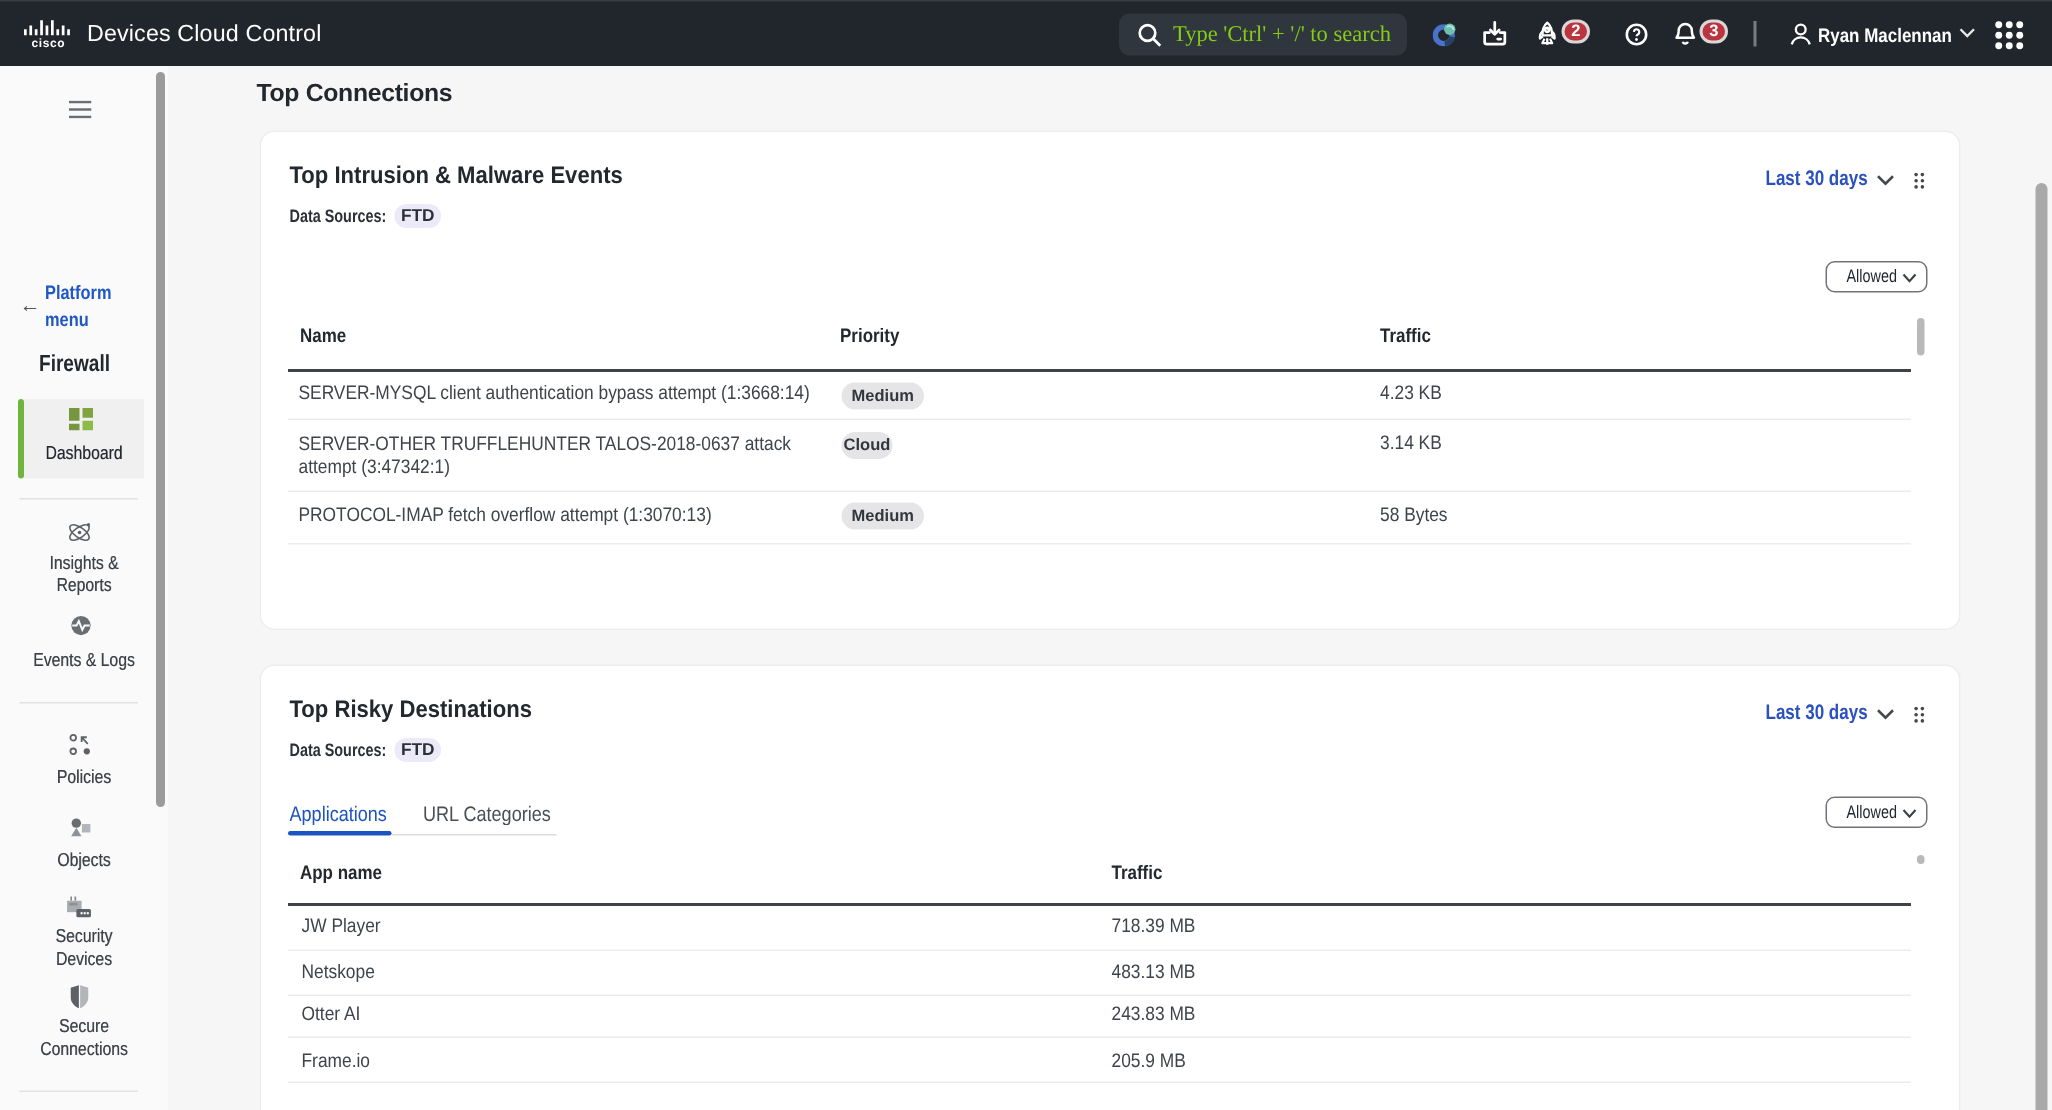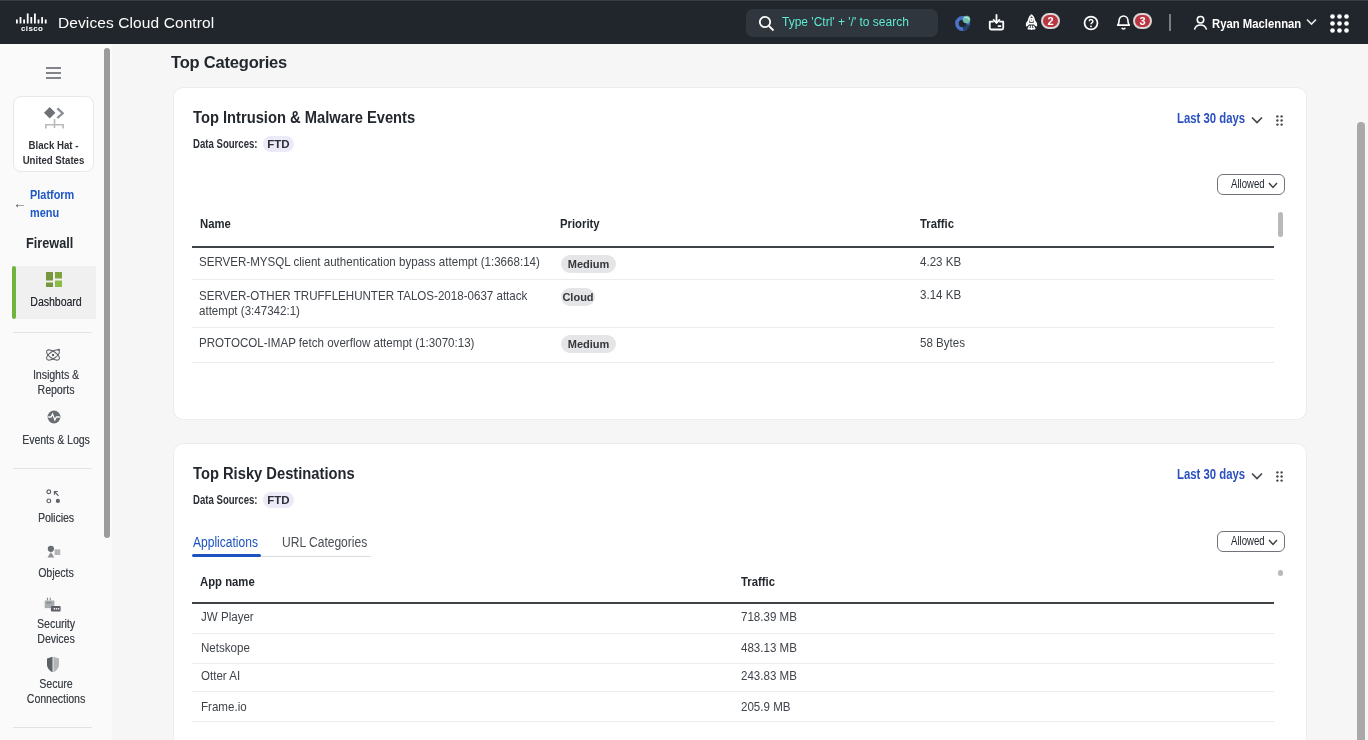--- a/index.html
+++ b/index.html
@@ -4,21 +4,21 @@
 <style>
   * { margin:0; padding:0; box-sizing:border-box; }
   html,body { width:1368px; height:740px; overflow:hidden; font-family:"Liberation Sans", sans-serif; background:#f6f6f6; }
   .abs { position:absolute; }
 
   
   #hdr { position:absolute; left:0; top:0; width:1368px; height:44px; background:#21262c; border-top:1px solid #373d44; }
   #hdr svg { display:block; }
   #brand { position:absolute; left:58px; top:13px; font-size:15.5px; color:#fdfdfd; letter-spacing:.1px; }
   #search { position:absolute; left:746px; top:8px; width:192px; height:28px; background:#30363d; border-radius:7px; }
-  #search .ph { position:absolute; left:36px; top:6px; font-size:12px; color:#5eead4; }
+  #search .ph { position:absolute; left:36px; top:6px; font-size:15px; color:#84cc16;font-family:Liberation Serif, serif; }
   .badge { position:absolute; top:12px; height:16px; width:19px; background:#b93540; border:2px solid #ddd6d6; border-radius:9px; color:#fff; font-size:11px; font-weight:bold; text-align:center; line-height:12.5px; }
   #uname { position:absolute; left:1212px; top:15px; font-size:13px; font-weight:bold; color:#fff; transform:scaleX(.87); transform-origin:left; white-space:nowrap; }
   #hsep { position:absolute; left:1169px; top:13px; width:1.5px; height:17px; background:#777c82; }
 
   
   #side { position:absolute; left:0; top:44px; width:112px; height:696px; background:#fafafa; }
   #sbar { position:absolute; left:104px; top:4px; width:6px; height:490px; background:#999b9d; border-radius:3px; }
   .sdiv { position:absolute; left:13px; width:79px; height:1px; background:#e2e2e2; }
   #bhcard { position:absolute; left:13px; top:52px; width:81px; height:76px; background:#fff; border:1px solid #e8e8e8; border-radius:8px; }
   #bhcard .t { position:absolute; top:41px; width:100%; text-align:center; font-size:11.5px; font-weight:bold; color:#2f3338; line-height:14.5px; transform:scaleX(.84); }
@@ -148,28 +148,20 @@
 </div>
 
 <div id="side">
 
   <svg class="abs" style="left:46px;top:23px" width="15" height="12" viewBox="0 0 15 12" stroke="#6b6f74" stroke-width="1.7">
       <line x1="0" y1="1" x2="15" y2="1"></line>
       <line x1="0" y1="6" x2="15" y2="6"></line>
       <line x1="0" y1="11" x2="15" y2="11"></line>
     </svg>
 
-  <div id="bhcard">
-    <svg class="abs" style="left:29px;top:10px" width="23" height="23" viewBox="0 0 24 24">
-      <rect x="2.8" y="1.8" width="8.4" height="8.4" transform="rotate(45 7 6)" fill="#6e7277"></rect>
-      <path d="M15 1.5 L20.5 6.5 L15 11.5" fill="none" stroke="#8a8d91" stroke-width="2.4"></path>
-      <path d="M3 22.5 v-4 h18 v4 M12 12.5 v9.5 M8.5 18.5 h7" fill="none" stroke="#b9babc" stroke-width="1.7"></path>
-    </svg>
-    <div class="t">Black Hat -<br>United States</div>
-  </div>
 
   <div id="parrow">←</div>
   <div id="pmenu">Platform<br>menu</div>
   <div id="fwall">Firewall</div>
 
   <div id="dashsel"></div>
   <div id="dashbar"></div>
   <svg class="abs" style="left:46px;top:228px" width="16" height="15" viewBox="0 0 16 15">
     <rect x="0" y="0" width="7" height="8.5" fill="#76973f"></rect>
     <rect x="0" y="10.5" width="7" height="4.5" fill="#76973f"></rect>
@@ -224,21 +216,21 @@
     <path d="M6.5 0 L0 2 v7 c0 4 3 7.5 6.5 9 Z" fill="#5d6167"></path>
     <path d="M7.5 0 L14 2 v7 c0 4-3 7.5-6.5 9 Z" fill="#b3b5b8"></path>
   </svg>
   <div class="snavtxt" style="top:633px;">Secure<br>Connections</div>
   <div class="sdiv" style="top:683px;"></div>
 
   <div id="sbar"></div>
 </div>
 
 <div id="main">
-  <div id="pgtitle">Top Categories</div>
+  <div id="pgtitle">Top Connections</div>
 
   <div class="card" id="card1">
     <div class="chead">Top Intrusion &amp; Malware Events</div>
     <div class="l30">Last 30 days</div>
     <svg class="l30chev" width="12" height="8" viewBox="0 0 12 8" fill="none" stroke="#44484e" stroke-width="1.7">
         <path d="M1 1.5 L6 6.5 L11 1.5"></path>
       </svg>
     <svg class="dots" viewBox="0 0 7 11" fill="#44484e">
         <circle cx="1.4" cy="1.4" r="1.2"></circle>
         <circle cx="5.6" cy="1.4" r="1.2"></circle>

